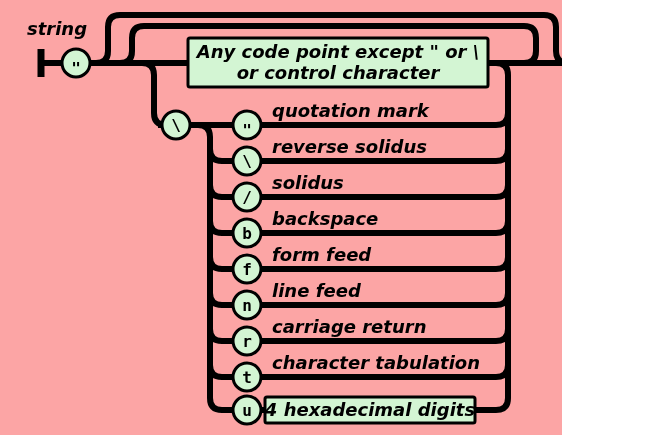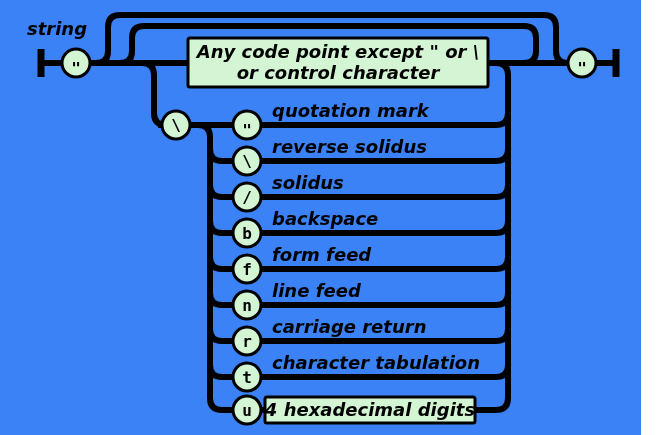--- a/index.html
+++ b/index.html
@@ -1,20 +1,20 @@
 <!DOCTYPE html>
 <html><head>
 <meta charset="utf-8">
 <style>
   html, body { margin: 0; padding: 0; background: #ffffff; }
   .canvas {
     position: relative;
-    width: 641px;
+    width: 562px;
     height: 435px;
-    background: #3b82f6;
+    background: #fca5a5;
     overflow: hidden;
     font-family: "DejaVu Sans", sans-serif;
   }
   svg { position: absolute; inset: 0; display: block; }
 
   .rail {
     fill: none;
     stroke: #000000;
     stroke-width: 6;
     stroke-linecap: butt;

